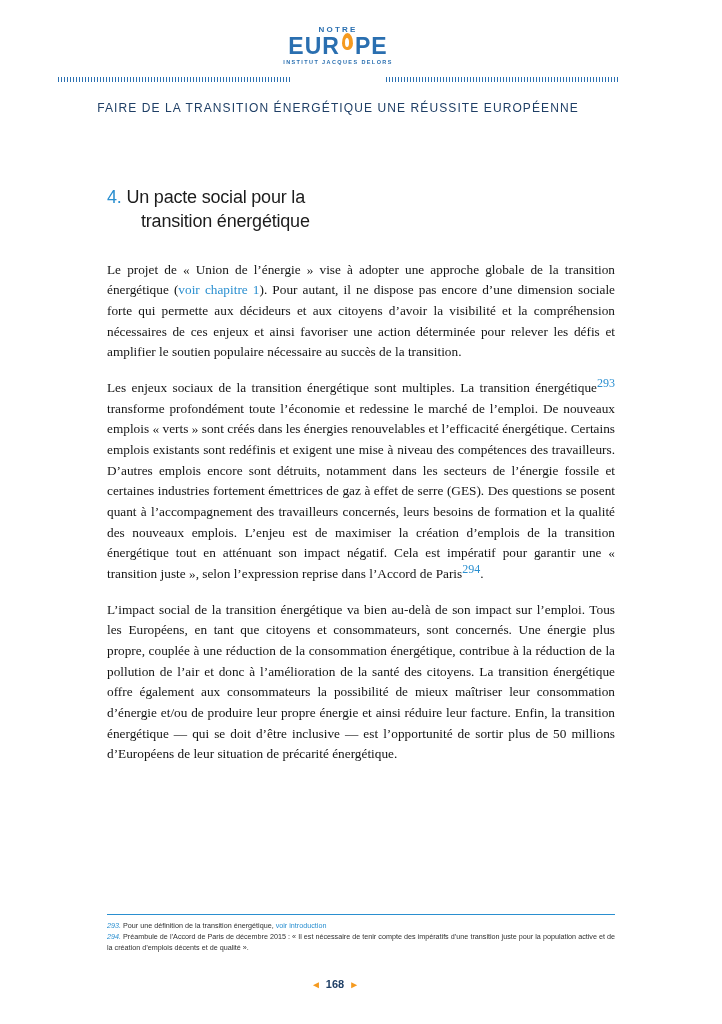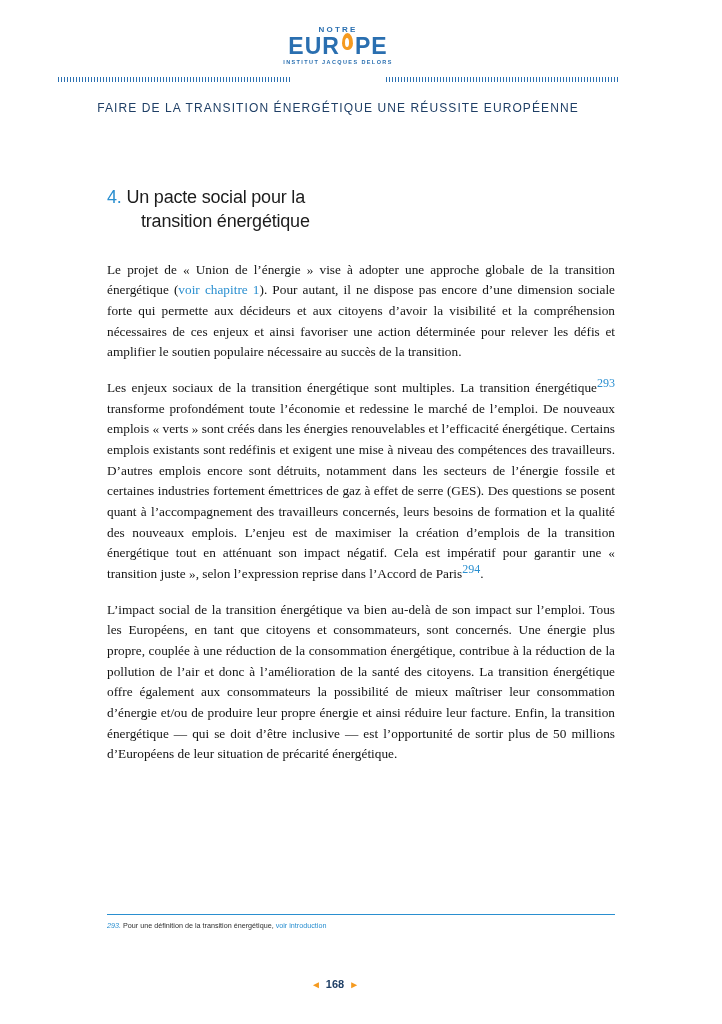--- a/index.html
+++ b/index.html
@@ -221,19 +221,20 @@
     <p class="body"><span>Le projet de « Union de l’énergie » vise à adopter une approche globale de la transition énergétique (</span><span class="lnk">voir chapitre 1</span><span>). Pour autant, il ne dispose pas encore d’une dimension sociale forte qui permette aux décideurs et aux citoyens d’avoir la visibilité et la compréhension nécessaires de ces enjeux et ainsi favoriser une action déterminée pour relever les défis et amplifier le soutien populaire nécessaire au succès de la transition.</span></p>
 
     <p class="body"><span>Les enjeux sociaux de la transition énergétique sont multiples. La transition énergétique</span><sup class="fn">293</sup><span> transforme profondément toute l’économie et redessine le marché de l’emploi. De nouveaux emplois « verts » sont créés dans les énergies renouvelables et l’efficacité énergétique. Certains emplois existants sont redéfinis et exigent une mise à niveau des compétences des travailleurs. D’autres emplois encore sont détruits, notamment dans les secteurs de l’énergie fossile et certaines industries fortement émettrices de gaz à effet de serre (GES). Des questions se posent quant à l’accompagnement des travailleurs concernés, leurs besoins de formation et la qualité des nouveaux emplois. L’enjeu est de maximiser la création d’emplois de la transition énergétique tout en atténuant son impact négatif. Cela est impératif pour garantir une « transition juste », selon l’expression reprise dans l’Accord de Paris</span><sup class="fn">294</sup><span>.</span></p>
 
     <p class="body">L’impact social de la transition énergétique va bien au-delà de son impact sur l’emploi. Tous les Européens, en tant que citoyens et consommateurs, sont concernés. Une énergie plus propre, couplée à une réduction de la consommation énergétique, contribue à la réduction de la pollution de l’air et donc à l’amélioration de la santé des citoyens. La transition énergétique offre également aux consommateurs la possibilité de mieux maîtriser leur consommation d’énergie et/ou de produire leur propre énergie et ainsi réduire leur facture. Enfin, la transition énergétique — qui se doit d’être inclusive — est l’opportunité de sortir plus de 50 millions d’Européens de leur situation de précarité énergétique.</p>
 
   </div>
 
   <div class="footnotes">
     <div class="fn-line"><span class="fn-num">293.</span><span> Pour une définition de la transition énergétique, </span><span class="lnk">voir introduction</span></div>
+    <div class="fn-line"><span class="fn-num">294.</span><span> Préambule de l’Accord de Paris de décembre 2015 : « Il est nécessaire de tenir compte des impératifs d’une transition juste pour la population active et de la création d’emplois décents et de qualité ».</span></div>
   </div>
 
   <div class="pagenum-wrap">
     <span class="arrow">◄</span><span>168</span><span class="arrow">►</span>
   </div>
 
 </div>
 
 </body></html>

